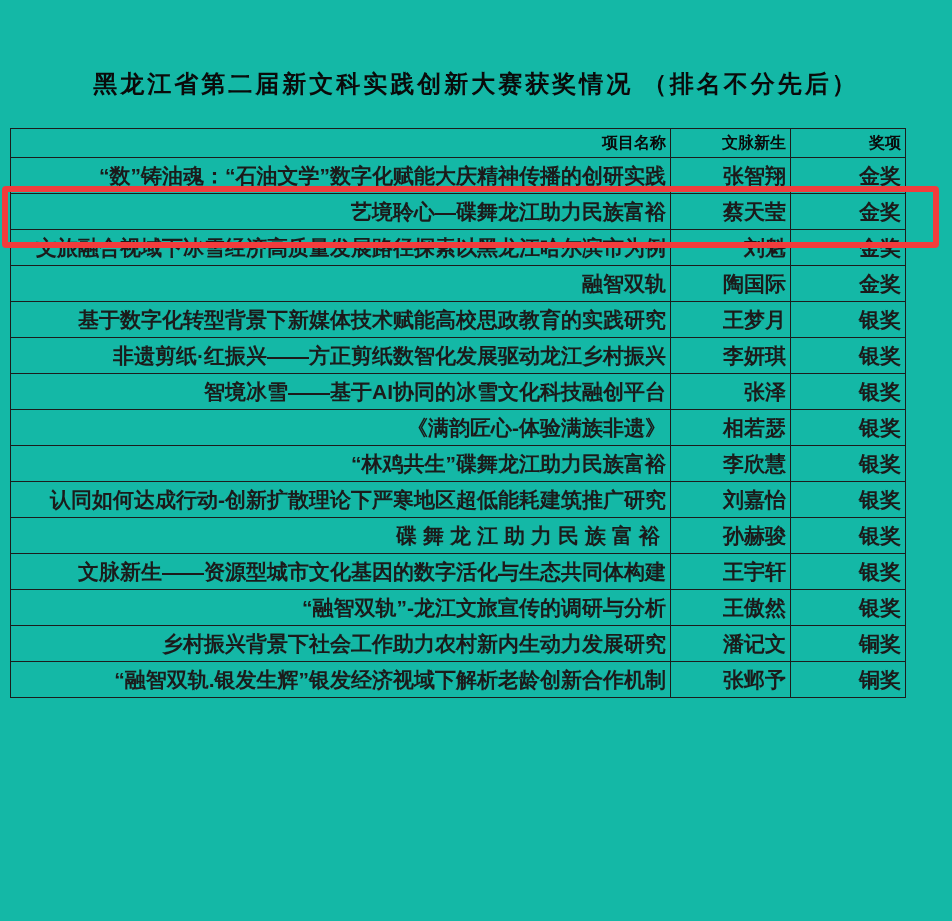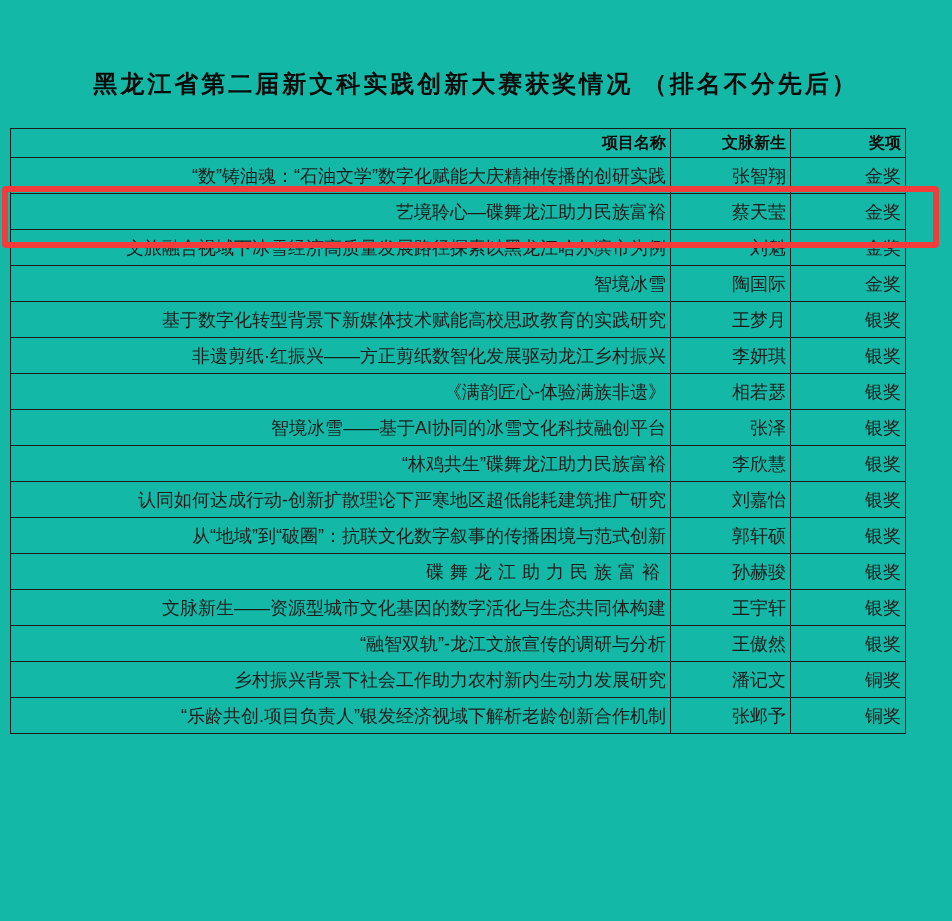--- a/index.html
+++ b/index.html
@@ -43,22 +43,22 @@
     white-space: nowrap;
   }
   .awards th {
     height: 28px;
     font-size: 16px;
     font-weight: bold;
     color: #0a0a0a;
   }
   .awards td {
     height: 35px;
-    font-size: 18px;
-    font-weight: normal;
+    font-size: 21px;
+    font-weight: bold;
     color: #1b1b1b;
   }
   td.spaced { letter-spacing: 6px; }
   .red-box {
     position: absolute;
     left: 2px; top: 186px;
     width: 937px; height: 62px;
     border: 6px solid #f23c3c;
     border-radius: 4px;
     box-sizing: border-box;
@@ -95,57 +95,52 @@
           <td>艺境聆心—碟舞龙江助力民族富裕</td>
           <td>蔡天莹</td>
           <td>金奖</td>
         </tr>
         <tr>
           <td>文旅融合视域下冰雪经济高质量发展路径探索以黑龙江哈尔滨市为例</td>
           <td>刘魁</td>
           <td>金奖</td>
         </tr>
         <tr>
-          <td>智境冰雪</td>
+          <td>融智双轨</td>
           <td>陶国际</td>
           <td>金奖</td>
         </tr>
         <tr>
           <td>基于数字化转型背景下新媒体技术赋能高校思政教育的实践研究</td>
           <td>王梦月</td>
           <td>银奖</td>
         </tr>
         <tr>
           <td>非遗剪纸·红振兴——方正剪纸数智化发展驱动龙江乡村振兴</td>
           <td>李妍琪</td>
           <td>银奖</td>
         </tr>
         <tr>
-          <td>《满韵匠心-体验满族非遗》</td>
-          <td>相若瑟</td>
+          <td>智境冰雪——基于AI协同的冰雪文化科技融创平台</td>
+          <td>张泽</td>
           <td>银奖</td>
         </tr>
         <tr>
-          <td>智境冰雪——基于AI协同的冰雪文化科技融创平台</td>
-          <td>张泽</td>
+          <td>《满韵匠心-体验满族非遗》</td>
+          <td>相若瑟</td>
           <td>银奖</td>
         </tr>
         <tr>
           <td>“林鸡共生”碟舞龙江助力民族富裕</td>
           <td>李欣慧</td>
           <td>银奖</td>
         </tr>
         <tr>
           <td>认同如何达成行动-创新扩散理论下严寒地区超低能耗建筑推广研究</td>
           <td>刘嘉怡</td>
-          <td>银奖</td>
-        </tr>
-        <tr>
-          <td>从“地域”到“破圈”：抗联文化数字叙事的传播困境与范式创新</td>
-          <td>郭轩硕</td>
           <td>银奖</td>
         </tr>
         <tr>
           <td class="spaced">碟舞龙江助力民族富裕</td>
           <td>孙赫骏</td>
           <td>银奖</td>
         </tr>
         <tr>
           <td>文脉新生——资源型城市文化基因的数字活化与生态共同体构建</td>
           <td>王宇轩</td>
@@ -155,21 +150,21 @@
           <td>“融智双轨”-龙江文旅宣传的调研与分析</td>
           <td>王傲然</td>
           <td>银奖</td>
         </tr>
         <tr>
           <td>乡村振兴背景下社会工作助力农村新内生动力发展研究</td>
           <td>潘记文</td>
           <td>铜奖</td>
         </tr>
         <tr>
-          <td>“乐龄共创.项目负责人”银发经济视域下解析老龄创新合作机制</td>
+          <td>“融智双轨.银发生辉”银发经济视域下解析老龄创新合作机制</td>
           <td>张邺予</td>
           <td>铜奖</td>
         </tr>
       </tbody>
   </table>
 
   <div class="red-box" style="border-color: rgb(242, 60, 60);"></div>
 
 </div>
 

